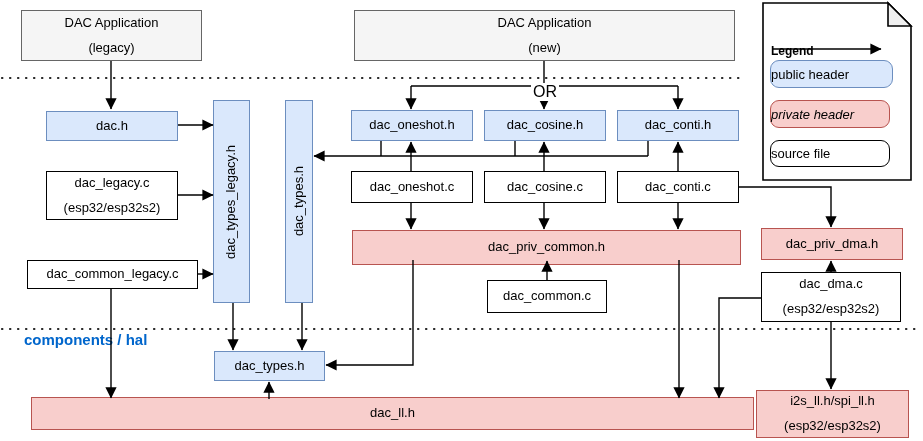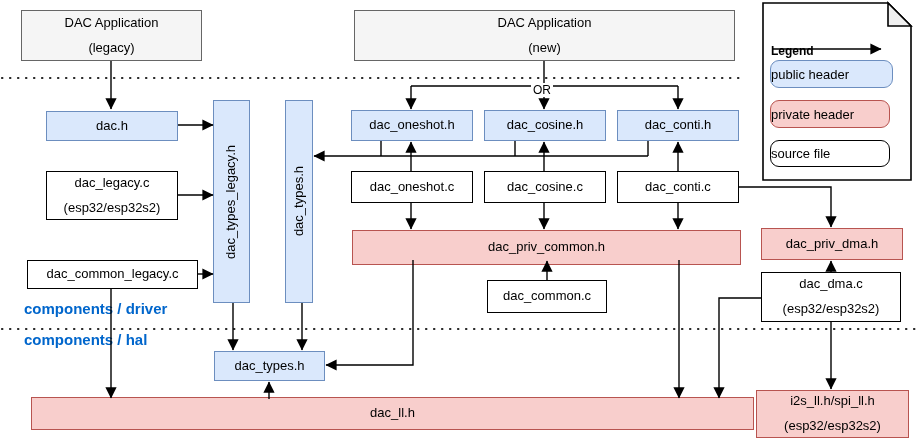--- a/index.html
+++ b/index.html
@@ -20,21 +20,21 @@
   .node.public{background:var(--public-fill,#dae8fc);border-color:var(--public-stroke,#6c8ebf);}
   .node.private{background:var(--private-fill,#f8cecc);border-color:var(--private-stroke,#b85450);}
   .node.vert span{writing-mode:vertical-rl;transform:rotate(180deg);white-space:nowrap;}
   .edge{fill:none;stroke:#000;stroke-width:1.4;}
   .dotted{fill:none;stroke:#222;stroke-width:2.2;stroke-dasharray:0.4 7.6;stroke-linecap:round;}
   .section-label{
     position:absolute;z-index:2;font-weight:bold;font-size:15px;
     color:var(--section-label,#0066cc);white-space:nowrap;
   }
   .or-label{
-    position:absolute;z-index:4;background:#fff;font-size:12px;
+    position:absolute;z-index:4;background:#fff;font-size:16px;
     padding:0 2px;white-space:nowrap;
   }
   
   .legend-title{position:absolute;left:771px;top:8px;z-index:2;font-weight:bold;font-size:12px;margin-top:36px;}
   .legend-includes{position:absolute;left:773px;top:31px;width:108px;text-align:center;z-index:2;font-size:13px;margin-top:26px;}
   .swatch{
     position:absolute;z-index:2;box-sizing:border-box;border-radius:9px;
     display:flex;align-items:center;font-size:13px;
     border:1.4px solid var(--source-stroke,#000);background:var(--source-fill,#fff);
   }
@@ -156,29 +156,28 @@
     <span>dac_types.h</span>
   </div>
   <div class="node private" style="left:31px;top:397px;width:723px;height:33px;text-align:right;">
     <span>dac_ll.h</span>
   </div>
   <div class="node private" style="left:756px;top:390px;width:153px;height:48px;">
     <span>i2s_ll.h/spi_ll.h</span>
     <span>(esp32/esp32s2)</span>
   </div>
 
-  <div class="section-label" style="left:24px;top:300px;">components / driver</div>
   <div class="section-label" style="left:24px;top:331px;">components / hal</div>
   <div class="or-label" style="left:531px;top:83px;">OR</div>
 
   <div class="legend-title">Legend</div>
   <div class="legend-includes">includes</div>
   <div class="swatch public" style="left:770px;top:60px;width:123px;height:28px;">
     <span>public header</span>
   </div>
-  <div class="swatch private" style="left:770px;top:100px;width:120px;height:28px;">
+  <div class="swatch private" style="left:770px;top:100px;width:120px;height:28px;font-style:italic;">
     <span>private header</span>
   </div>
   <div class="swatch" style="left:770px;top:140px;width:120px;height:27px;">
     <span>source file</span>
   </div>
 
 </div>
 
 </body></html>

